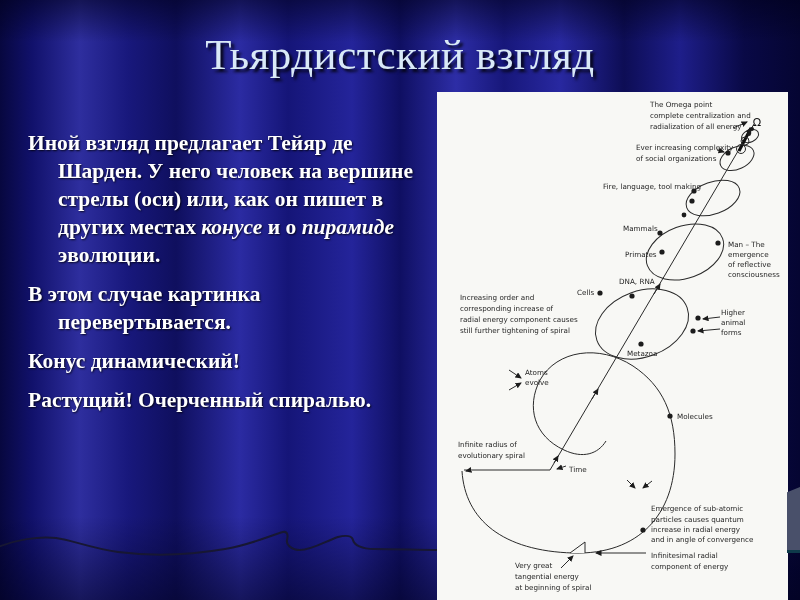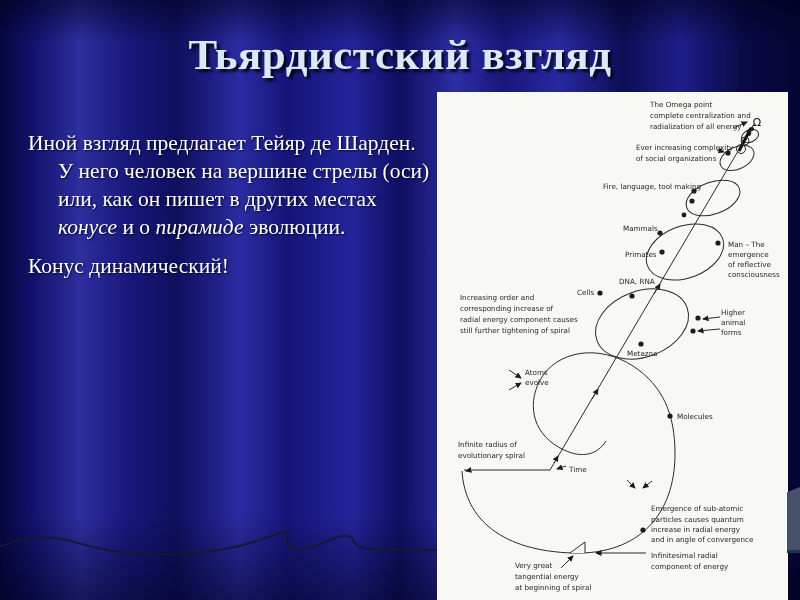--- a/index.html
+++ b/index.html
@@ -5,25 +5,25 @@
   html,body{margin:0;padding:0;background:#000;}
   .slide{
     position:relative;width:800px;height:600px;overflow:hidden;
     font-family:"Liberation Serif","DejaVu Serif",serif;
     background:
       linear-gradient(180deg, rgba(0,0,25,.55) 0, rgba(0,0,25,0) 7%, rgba(0,0,25,0) 86%, rgba(0,0,25,.5) 100%),
       linear-gradient(90deg,#07073f 0%,#11116b 4%,#2e2e9e 10%,#18187c 16%,#0f0f5e 22%,#2b2ba2 30%,#151578 36%,#24249a 44%,#0f0f62 50%,#2d2da6 57%,#17177a 63%,#2828a0 70%,#0d0d55 78%,#1e1e8a 85%,#090946 93%,#050532 100%);
   }
   .title{
     position:absolute;top:30px;left:0;width:100%;margin:0;text-align:center;
-    font-size:43px;font-weight:bold;letter-spacing:.5px;color:#d9e9f7;
+    font-size:43px;font-weight:normal;letter-spacing:.5px;color:#d9e9f7;
     text-shadow:3px 3px 3px rgba(0,0,0,.85);
   }
   .body-text{position:absolute;left:28px;top:129px;width:402px;color:#ffffff;
-    font-size:21.5px;font-weight:normal;line-height:28px;
+    font-size:21.5px;font-weight:bold;line-height:28px;
     text-shadow:1px 1px 2px rgba(0,0,0,.8);}
   .body-text p{margin:0 0 11px 0;padding-left:30px;text-indent:-30px;}
   .body-text .it{font-style:italic;}
   .wave{position:absolute;left:0;top:526px;width:437px;height:40px;}
   .panel{position:absolute;left:437px;top:92px;width:351px;height:508px;background:#f8f8f5;}
   .panel svg{width:100%;height:100%;display:block;}
   .right-slate{position:absolute;left:787px;top:487px;width:13px;height:63px;
     background:#49506a;border-bottom:3px solid #0e3a4a;
     clip-path:polygon(0 8%,100% 0,100% 100%,0 100%);}
   .dlabel{font-family:"DejaVu Sans",sans-serif;font-size:7.2px;fill:#1f1f1f;}
@@ -33,21 +33,23 @@
 </style>
 </head>
 <body>
 
 <div class="slide">
 
   <h1 class="title">Тьярдистский взгляд</h1>
 
   <div class="body-text">
     <p><span>Иной взгляд предлагает Тейяр де Шарден. У него человек на вершине стрелы (оси) или, как он пишет в других местах </span><span class="it">конусе</span><span> и о </span><span class="it">пирамиде</span><span> эволюции.</span></p>
+    <p>В этом случае картинка перевертывается.</p>
     <p>Конус динамический!</p>
+    <p>Растущий! Очерченный спиралью.</p>
   </div>
 
   <svg class="wave" viewBox="0 0 437 40">
     <path d="M-2 21 C 15 14 38 10 56 12 C 72 14 90 22 118 26 C 150 30 190 29 225 23 C 250 19 272 9 283 6 C 288 5 288 10 287 14 C 286 19 292 24 300 24 C 312 24 326 15 338 11 C 346 9 352 10 353 14 C 354 19 362 23 374 23 C 396 23 420 24 438 24" stroke="#171733" stroke-width="2" fill="none"></path>
   </svg>
 
   <div class="panel">
     <svg viewBox="0 0 351 508">
       <defs>
         <marker id="ah" markerWidth="7" markerHeight="7" refX="5.5" refY="3" orient="auto" markerUnits="userSpaceOnUse">

